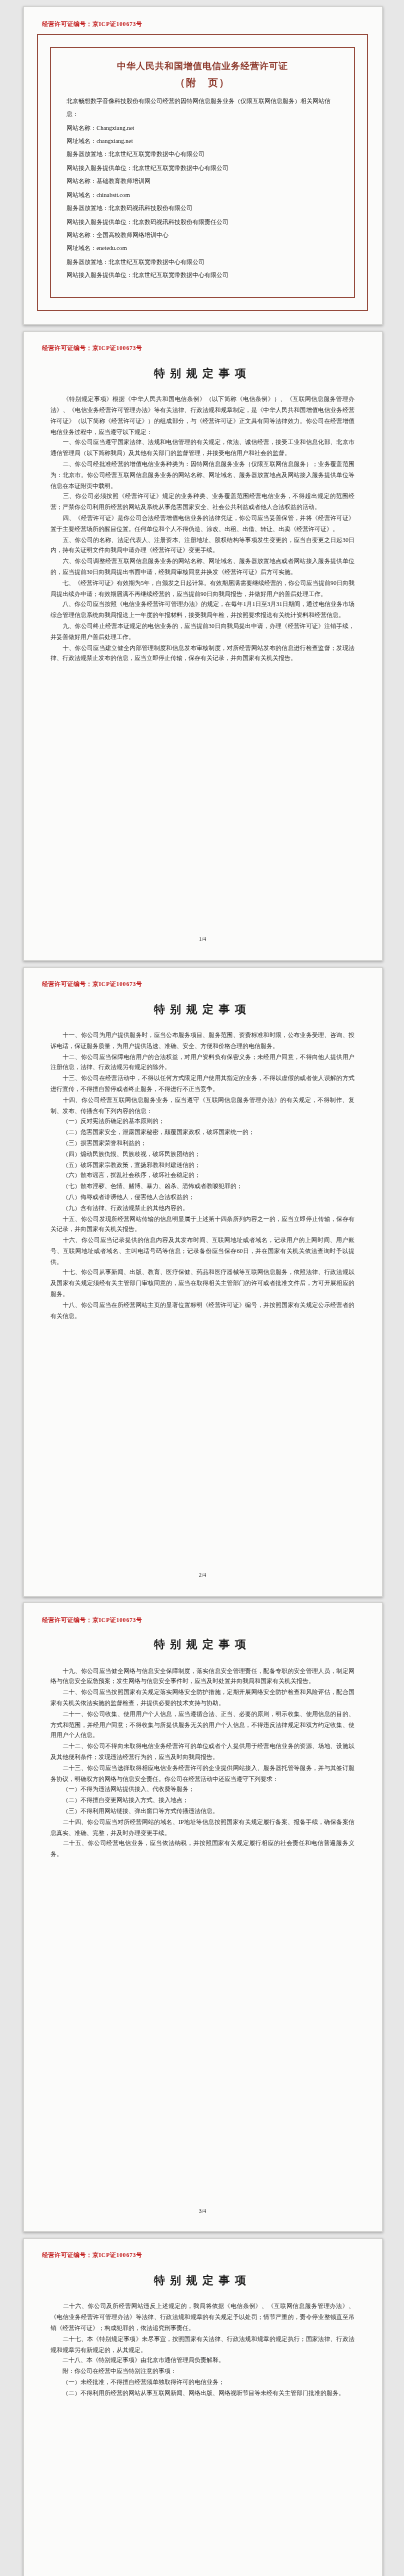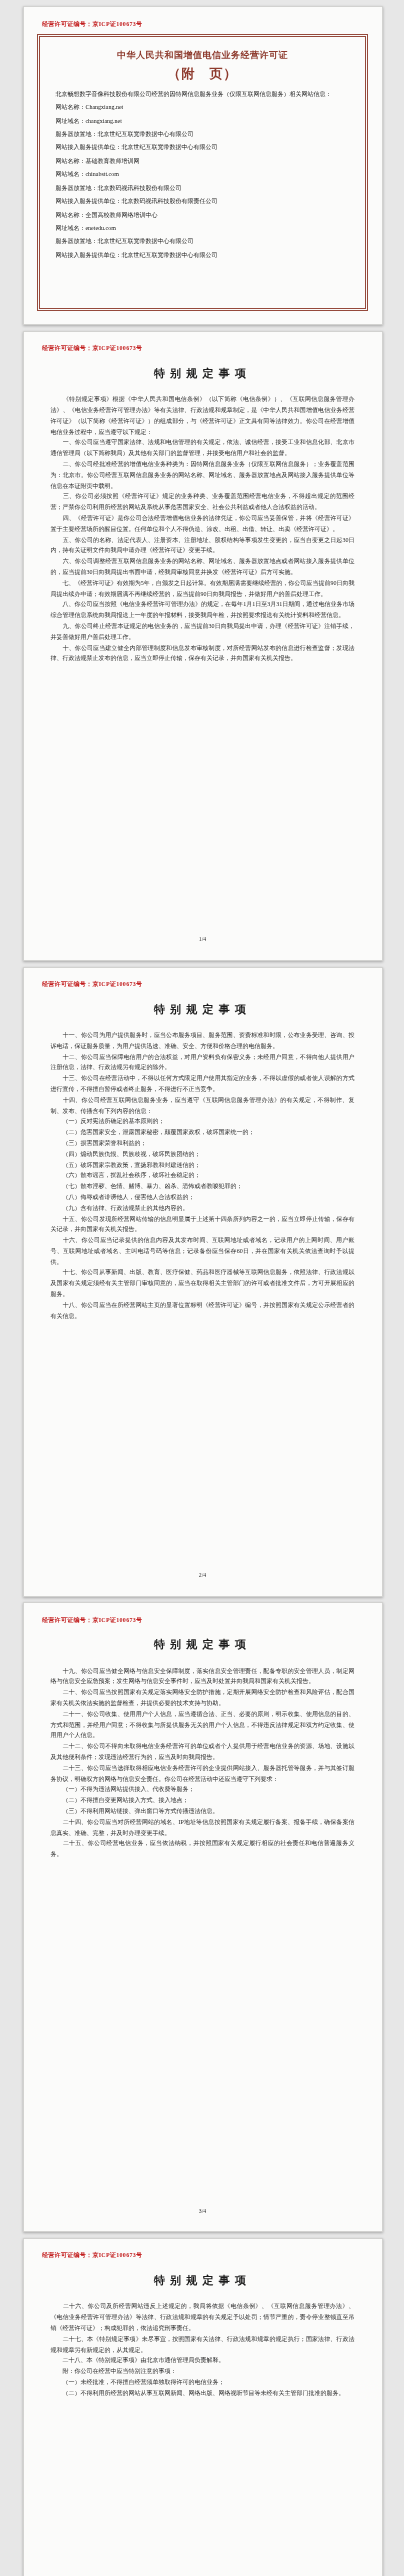--- a/index.html
+++ b/index.html
@@ -36,21 +36,21 @@
   }
 
   
   .cert-frame{
     position:absolute;
     top:27px;
     left:13.4px;
     right:13.4px;
     bottom:13.4px;
     border:1.5px solid #95493b;
-    padding:1px;
+    padding:12px;
     box-sizing:border-box;
   }
   .cert-frame-inner{
     width:100%;
     height:100%;
     border:0.5px solid #95493b;
     box-sizing:border-box;
     padding:9.3px 15.5px 5.2px 15.5px;
     overflow:hidden;
   }
@@ -58,21 +58,21 @@
     margin:2.1px 0 0 0;
     text-align:center;
     font-size:9px;
     font-weight:bold;
     color:#8e3b2e;
     letter-spacing:0.5px;
   }
   .cert-subtitle{
     margin:3.1px 0 5.2px 0;
     text-align:center;
-    font-size:13px;
+    font-size:10px;
     font-weight:bold;
     color:#8e3b2e;
     letter-spacing:1px;
   }
   .cert-body{ margin-top:3.1px; }
   .cert-body p.cert-line{
     margin:0;
     font-size:6px;
     line-height:13.4px;
     color:#161616;

